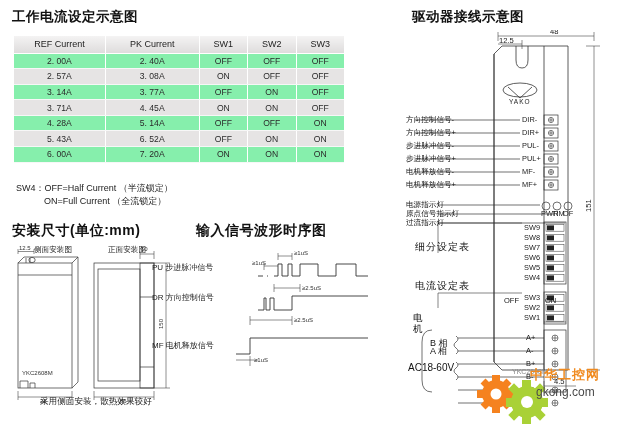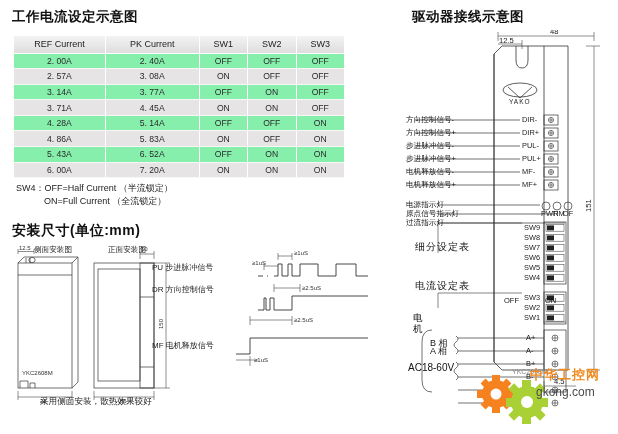--- a/index.html
+++ b/index.html
@@ -88,20 +88,21 @@
 </style>
 </head>
 <body>
 
 <div class="page">
 
   <div class="sec-title abs" id="title-current">工作电流设定示意图</div>
 
   <div class="sec-title abs" id="title-dim">安装尺寸(单位:mm)</div>
 
+  <div class="sec-title abs" id="title-timing">输入信号波形时序图</div>
 
   <div class="sec-title abs" id="title-wiring">驱动器接线示意图</div>
 
   <div class="abs" id="current-table-wrap">
     <table class="curtab">
       <thead>
         <tr>
           <th class="col-a">REF  Current</th>
           <th class="col-b">PK  Current</th>
           <th class="col-s">SW1</th>
@@ -139,27 +140,20 @@
             <td class="col-s">OFF</td>
           </tr>
           <tr>
             <td class="col-a">4. 28A</td>
             <td class="col-b">5. 14A</td>
             <td class="col-s">OFF</td>
             <td class="col-s">OFF</td>
             <td class="col-s">ON</td>
           </tr>
           <tr>
-            <td class="col-a">4. 86A</td>
-            <td class="col-b">5. 83A</td>
-            <td class="col-s">ON</td>
-            <td class="col-s">OFF</td>
-            <td class="col-s">ON</td>
-          </tr>
-          <tr>
             <td class="col-a">5. 43A</td>
             <td class="col-b">6. 52A</td>
             <td class="col-s">OFF</td>
             <td class="col-s">ON</td>
             <td class="col-s">ON</td>
           </tr>
           <tr>
             <td class="col-a">6. 00A</td>
             <td class="col-b">7. 20A</td>
             <td class="col-s">ON</td>
@@ -277,21 +271,21 @@
       <text class="lbl-sm" x="106" y="42" id="svg-t-a2">≥2.5uS</text>
       <text class="lbl-sm" x="98" y="74" id="svg-t-a3">≥2.5uS</text>
       <text class="lbl-sm" x="58" y="114" id="svg-t-a4">≥1uS</text>
     </svg>
   </div>
 
   <div class="abs" style="left:152px;top:262px;font-size:8px;white-space:nowrap;">
     <span>PU</span>
     <span>步进脉冲信号</span>
   </div>
-  <div class="abs" style="left:152px;top:284px;font-size:8px;white-space:nowrap;">
+  <div class="abs" style="left:152px;top:292px;font-size:8px;white-space:nowrap;">
     <span>DR</span>
     <span>方向控制信号</span>
   </div>
   <div class="abs" style="left:152px;top:340px;font-size:8px;white-space:nowrap;">
     <span>MF</span>
     <span>电机释放信号</span>
   </div>
 
   <div class="abs" id="wiring">
     <svg width="220" height="380" viewBox="0 0 220 380">

